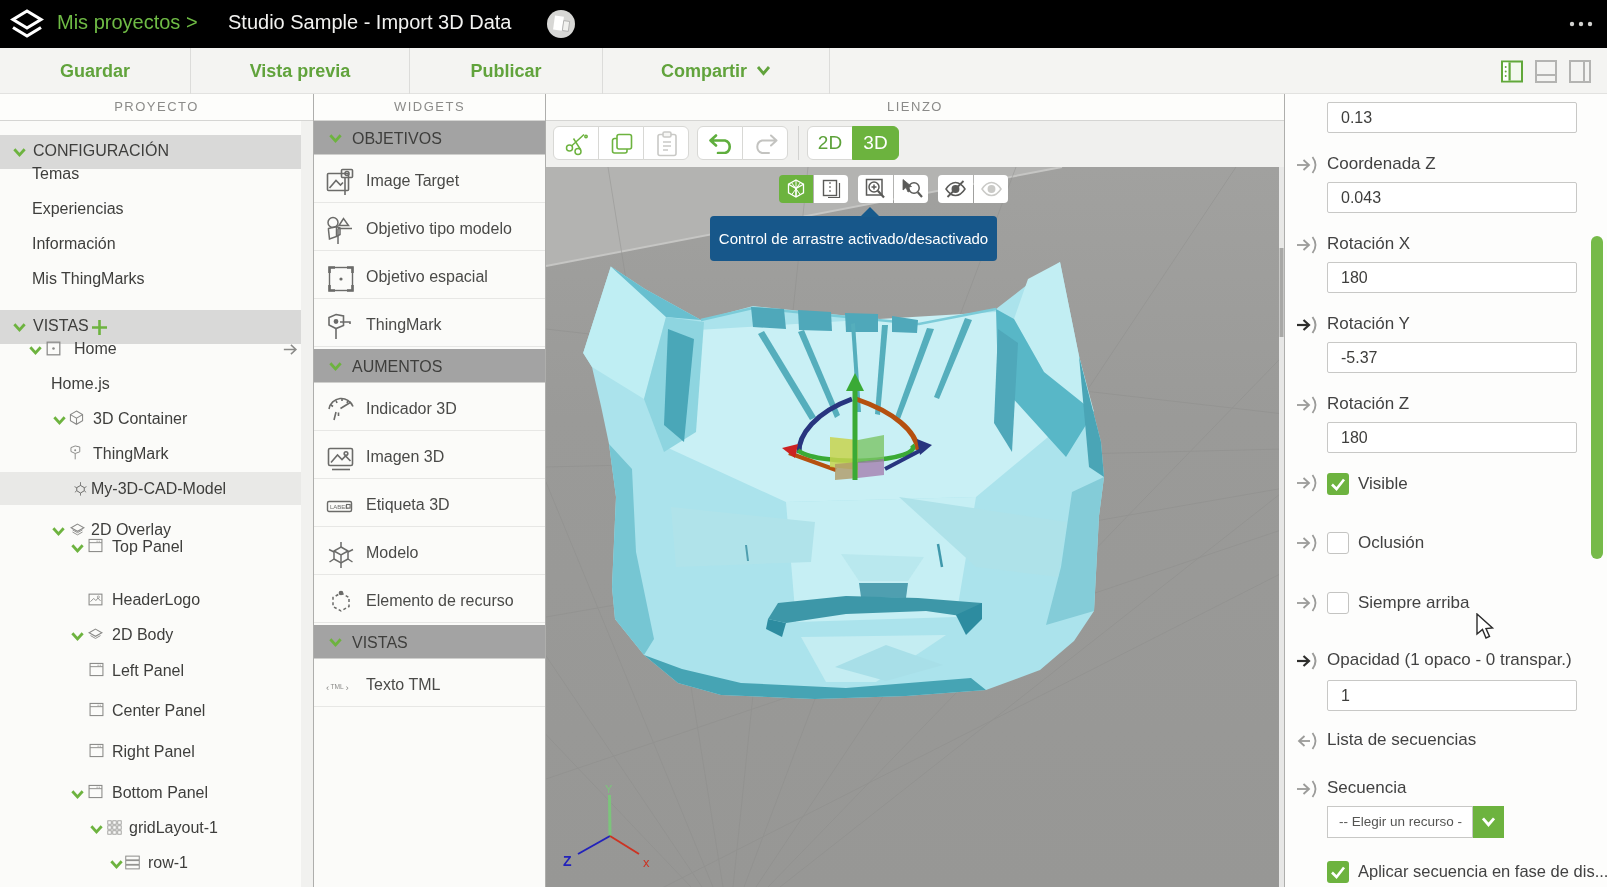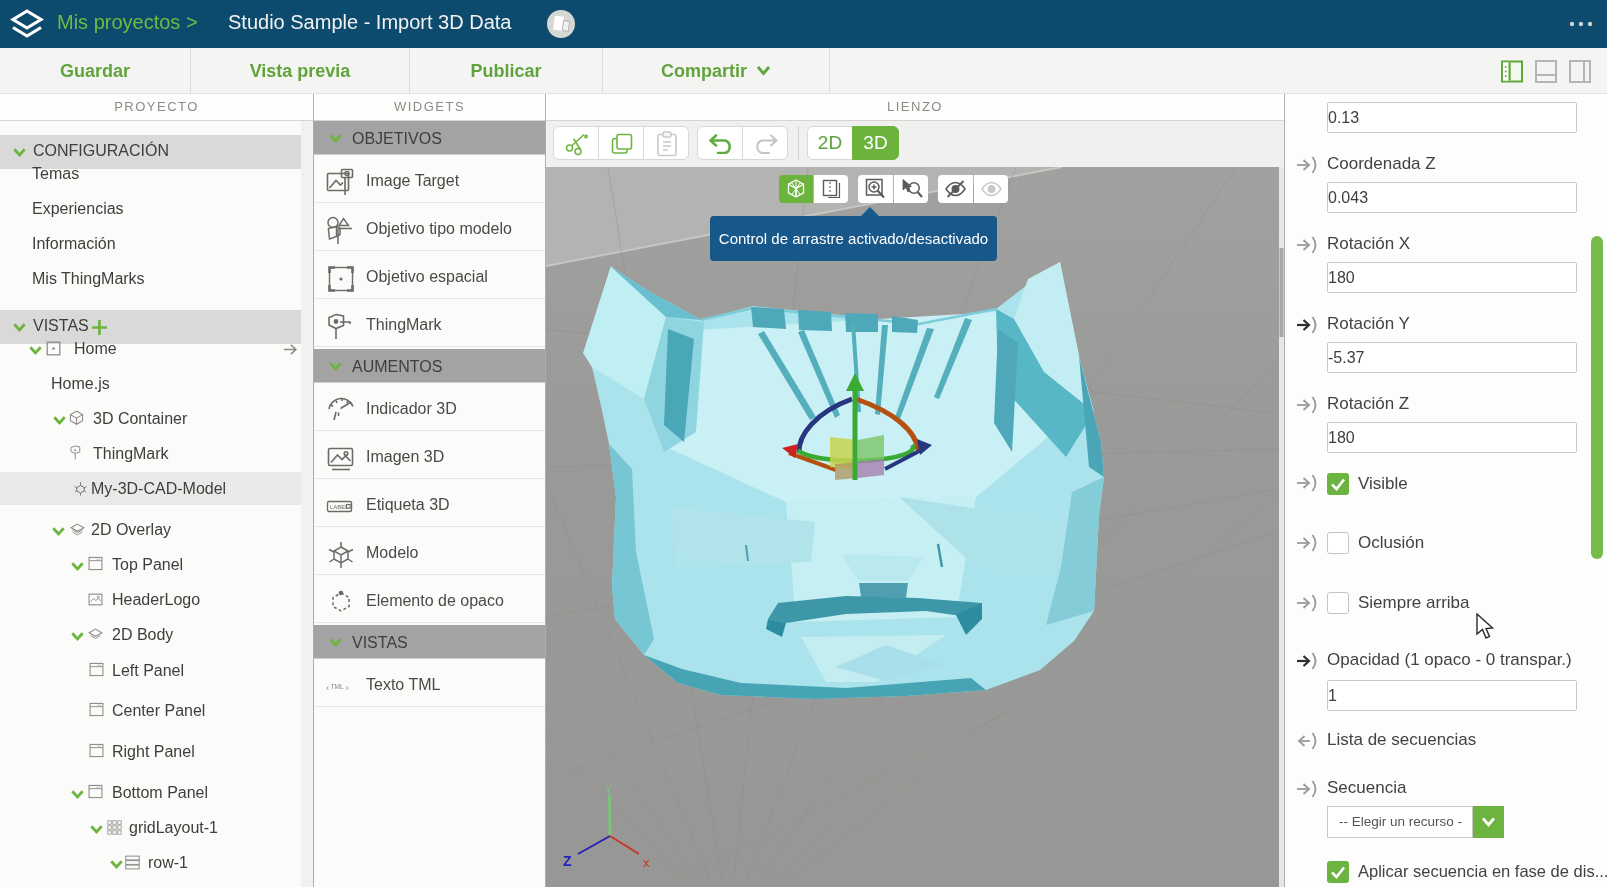--- a/index.html
+++ b/index.html
@@ -1,20 +1,20 @@
 <!DOCTYPE html>
 <html><head>
 <meta charset="utf-8">
 <style>
 * { margin:0; padding:0; box-sizing:border-box; }
 html,body { width:1607px; height:887px; overflow:hidden; font-family:"Liberation Sans", sans-serif; background:#fbfbf9; }
 #app { position:relative; width:1607px; height:887px; }
 .abs { position:absolute; }
 
-#topbar { position:absolute; left:0; top:0; width:1607px; height:48px; background:#0c4a6e; }
+#topbar { position:absolute; left:0; top:0; width:1607px; height:48px; background:#000000; }
 #topbar .crumb { position:absolute; left:57px; top:11px; font-size:20px; color:#6fbb45; }
 #topbar .title { position:absolute; left:228px; top:11px; font-size:20px; color:#f2f2f0; }
 
 #toolbar2 { position:absolute; left:0; top:48px; width:1607px; height:46px; background:#f4f4f2; border-bottom:1px solid #e2e2e0; }
 #toolbar2 .tbtn { position:absolute; top:0; height:46px; line-height:46px; text-align:center; color:#61a33c; font-size:18px; font-weight:bold; }
 #toolbar2 .sep { position:absolute; top:0; width:1px; height:46px; background:#dcdcda; }
 
 .phead { position:absolute; z-index:3; top:94px; height:27px; background:#fdfdfb; border-bottom:1px solid #d5d5d3; font-size:13px; letter-spacing:1.5px; color:#8b8b89; text-align:center; line-height:26px; }
 
 #ltree { position:absolute; left:0; top:0; width:313px; height:887px; }
@@ -36,21 +36,21 @@
 .cbtn { position:absolute; top:5px; height:34px; background:#fff; border:1px solid #d8d8d5; }
 #viewport { position:absolute; left:0; top:46px; width:738px; height:720px; background:#999997; overflow:hidden; }
 
 .fbtn { position:absolute; width:34px; height:28px; background:#fff; }
 
 #tooltip { position:absolute; left:164px; top:49px; width:287px; height:45px; background:#17578a; border-radius:4px; color:#fff; font-size:15px; text-align:center; line-height:45px; white-space:nowrap; }
 #tooltip:before { content:""; position:absolute; left:150px; top:-9px; border-left:10px solid transparent; border-right:10px solid transparent; border-bottom:10px solid #175a8c; }
 
 #rpanel { position:absolute; left:1285px; top:94px; width:322px; height:793px; background:#fdfdfc; }
 .plabel { position:absolute; left:42px; font-size:17px; color:#424242; white-space:nowrap; }
-.pinput { position:absolute; left:42px; width:250px; height:31px; border:1px solid #c8c8c6; background:#fff; border-radius:2px; font-size:16px; color:#3e3e3c; line-height:29px; }
+.pinput { position:absolute; left:42px; width:250px; height:31px; border:1px solid #c8c8c6; background:#fff; border-radius:2px; font-size:16px; color:#3e3e3c; line-height:29px; padding-left:13px; }
 .bicon { position:absolute; left:11px; width:24px; height:18px; }
 .cbox { position:absolute; width:22px; height:22px; border-radius:3px; }
 .cbox.on { background:#6db33f; }
 .cbox.off { background:#fff; border:1px solid #c4c4c2; }
 #scrollthumb { position:absolute; left:1591px; top:236px; width:12px; height:323px; background:#76ba49; border-radius:6px; }
 .vline { position:absolute; top:94px; height:793px; width:1px; background:#aeaeac; z-index:6; }
 </style>
 </head>
 <body>
 <div id="app">
@@ -185,21 +185,21 @@
     <div class="trow" style="top:520px">
       <svg class="chev" style="left:51px;top:4px" width="15" height="15" viewBox="0 0 16 16">
           <path d="M2.5 4.5 L8 10.5 L13.5 4.5" fill="none" stroke="#6db33f" stroke-width="3"></path>
         </svg>
       <svg class="chev" style="left:70px;top:2px" width="21" height="18" viewBox="0 0 21 18">
           <path d="M10.5 1.5 L19.5 6.5 L10.5 11.5 L1.5 6.5 Z" fill="none" stroke="#8a8a88" stroke-width="1.5"></path>
           <path d="M3.5 9.5 L10.5 13.5 L17.5 9.5 M3.5 12.5 L10.5 16.5 L17.5 12.5" fill="none" stroke="#8a8a88" stroke-width="1.3"></path>
         </svg>
       <span class="txt" style="left:91px">2D Overlay</span>
     </div>
-    <div class="trow" style="top:555px">
+    <div class="trow" style="top:537px">
       <svg class="chev" style="left:70px;top:4px" width="15" height="15" viewBox="0 0 16 16">
           <path d="M2.5 4.5 L8 10.5 L13.5 4.5" fill="none" stroke="#6db33f" stroke-width="3"></path>
         </svg>
       <svg class="chev" style="left:88px;top:1px" width="21" height="20" viewBox="0 0 21 20">
           <rect x="1.5" y="1.5" width="18" height="17" fill="none" stroke="#8a8a88" stroke-width="1.5"></rect>
           <path d="M1.5 6 H19.5" stroke="#8a8a88" stroke-width="1.3"></path>
           <path d="M12 4 h1.5 M15 4 h1.5" stroke="#8a8a88" stroke-width="1.3"></path>
         </svg>
       <span class="txt" style="left:112px">Top Panel</span>
     </div>
@@ -396,21 +396,21 @@
           </svg>
       <span class="wtxt">Modelo</span>
     </div>
     <div class="witem" style="top:454px">
       <svg class="wicon" viewBox="0 0 30 30">
             <g fill="none" stroke="#6b6b69" stroke-width="1.5">
               <path d="M15 5 L23 9.5 V18.5 L15 23 L7 18.5 V9.5 Z" stroke-dasharray="3 2.4"></path>
               <circle cx="15" cy="5" r="1.6" fill="#6b6b69"></circle>
             </g>
           </svg>
-      <span class="wtxt">Elemento de opaco</span>
+      <span class="wtxt">Elemento de recurso</span>
     </div>
     <div class="wsec" style="top:504px">
       <svg class="chev" style="left:14px;top:10px" width="15" height="15" viewBox="0 0 16 16">
             <path d="M2.5 4.5 L8 10.5 L13.5 4.5" fill="none" stroke="#6db33f" stroke-width="3"></path>
           </svg>
       <span class="wtxt">VISTAS</span>
     </div>
     <div class="witem" style="top:538px">
       <svg class="wicon" viewBox="0 0 34 30">
             <g fill="#8a8a88" font-family="Liberation Sans">

